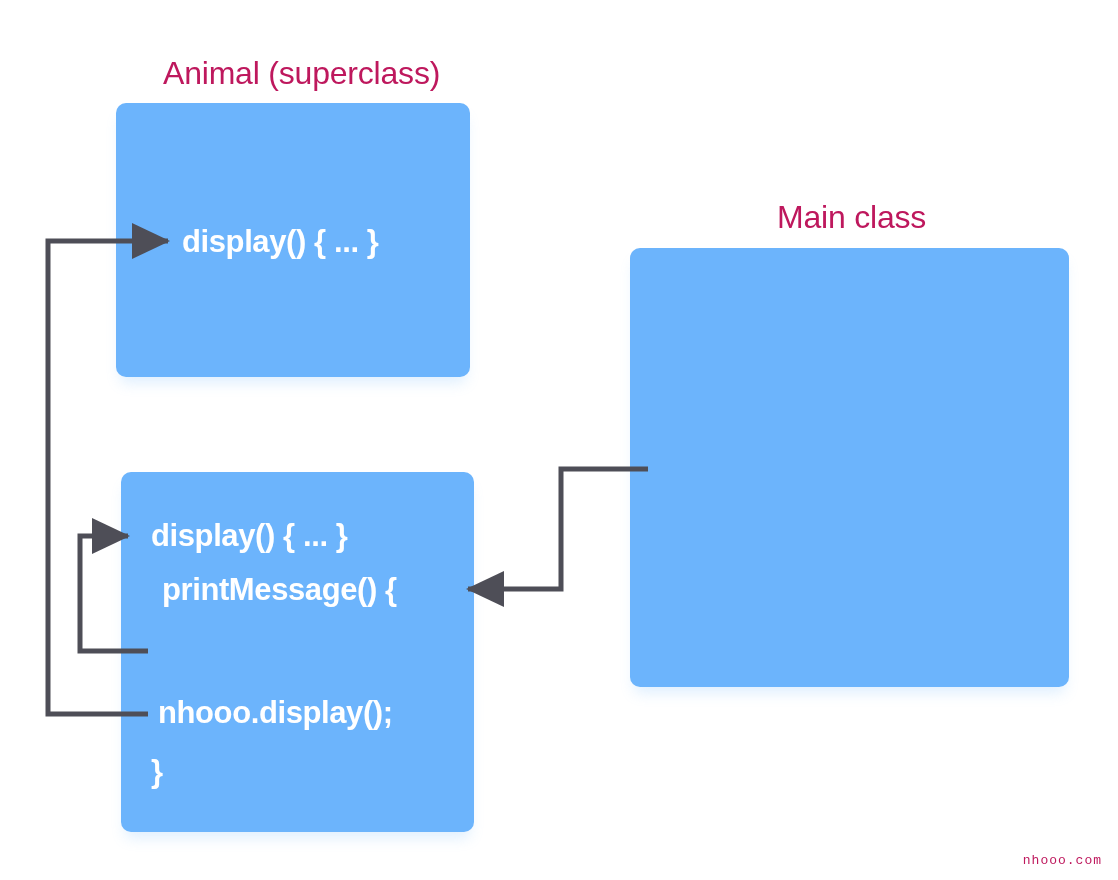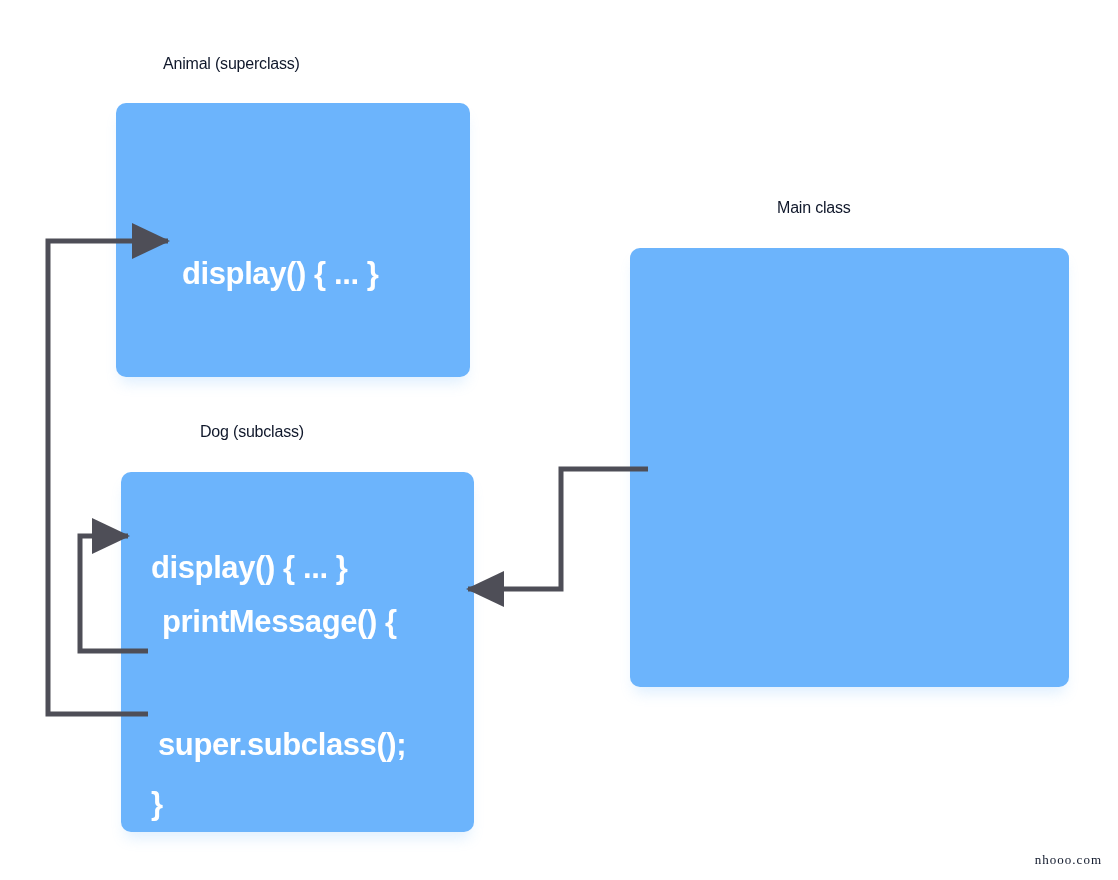--- a/index.html
+++ b/index.html
@@ -10,81 +10,79 @@
   #canvas {
     position: relative;
     width: 1118px;
     height: 880px;
     background: #ffffff;
     font-family: "Liberation Sans", sans-serif;
     overflow: hidden;
   }
   .class-label {
     position: absolute;
-    color: #0f172a;
-    font-size: 16px;
+    color: #be185d;
+    font-size: 32px;
     font-weight: 400;
     white-space: nowrap;
     letter-spacing: -0.2px;
   }
   .class-box {
     position: absolute;
     background: #6cb4fc;
     border-radius: 10px;
     box-shadow: 0 10px 14px -4px rgba(108, 180, 252, 0.22);
   }
   .code-line {
     position: absolute;
     color: #ffffff;
     font-size: 31px;
     font-weight: bold;
     white-space: nowrap;
     letter-spacing: -0.4px;
-    margin-top: 32px;
   }
   svg.connectors {
     position: absolute;
     left: 0;
     top: 0;
     width: 1118px;
     height: 880px;
     overflow: visible;
     pointer-events: none;
   }
   .watermark {
     position: absolute;
     right: 16px;
     bottom: 12px;
-    color: #0f172a;
-    font-family: Liberation Serif, serif;
+    color: #be185d;
+    font-family: Liberation Mono, monospace;
     font-size: 13px;
     letter-spacing: 1px;
   }
 </style>
 </head>
 <body>
 
 <div id="canvas">
 
   <div class="class-label" style="left:163px; top:55px;">Animal (superclass)</div>
 
   <div class="class-box" style="left:116px; top:103px; width:354px; height:274px;"></div>
 
   <div class="code-line" style="left:182px; top:224px;">display() { ... }</div>
 
-  <div class="class-label" style="left:200px; top:423px;">Dog (subclass)</div>
 
   <div class="class-box" style="left:121px; top:472px; width:353px; height:360px;"></div>
 
   <div class="code-line" style="left:151px; top:518px;">display() { ... }</div>
 
   <div class="code-line" style="left:162px; top:572px;">printMessage() {</div>
 
 
-  <div class="code-line" style="left:158px; top:695px;"> super.subclass();</div>
+  <div class="code-line" style="left:158px; top:695px;"> nhooo.display();</div>
 
   <div class="code-line" style="left:151px; top:754px;">}</div>
 
   <div class="class-label" style="left:777px; top:199px;">Main class</div>
 
   <div class="class-box" style="left:630px; top:248px; width:439px; height:439px;"></div>
 
 
   <svg class="connectors" viewBox="0 0 1118 880">
     <defs>

